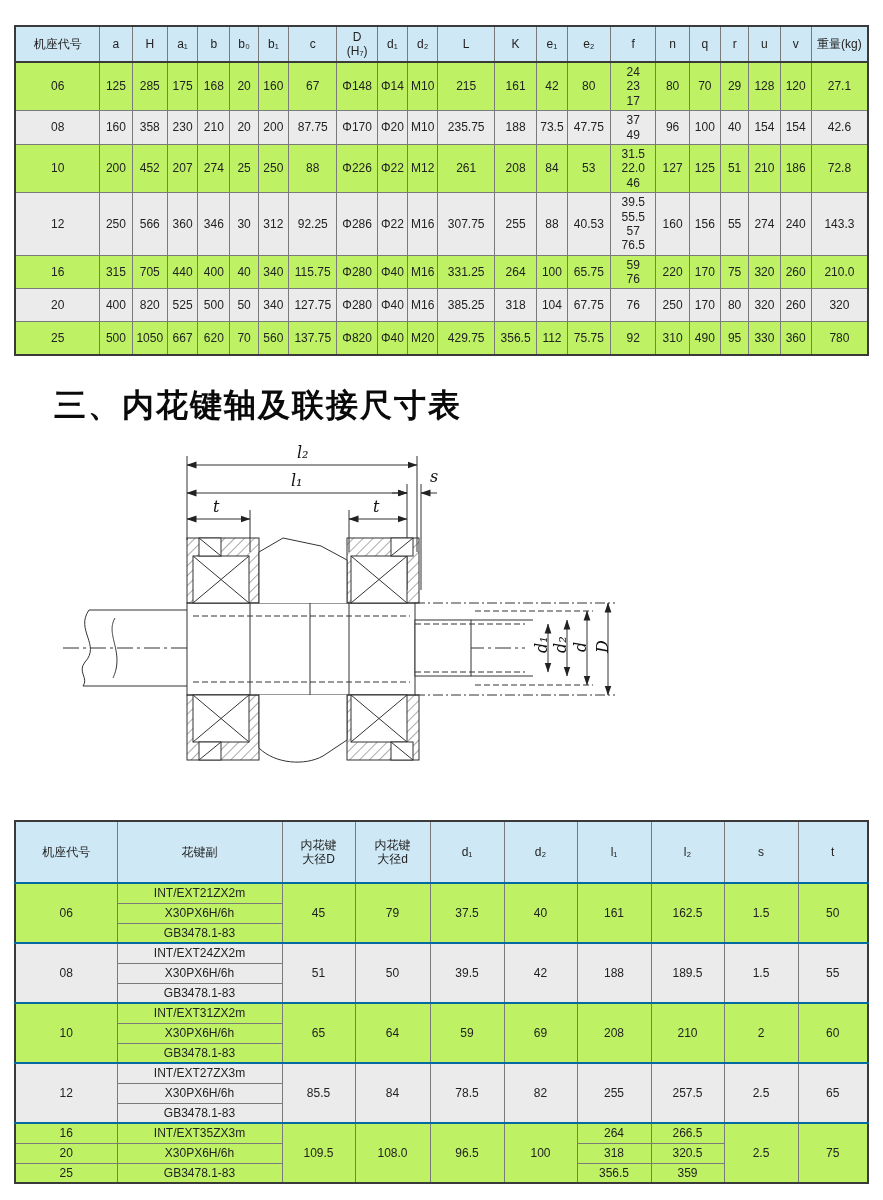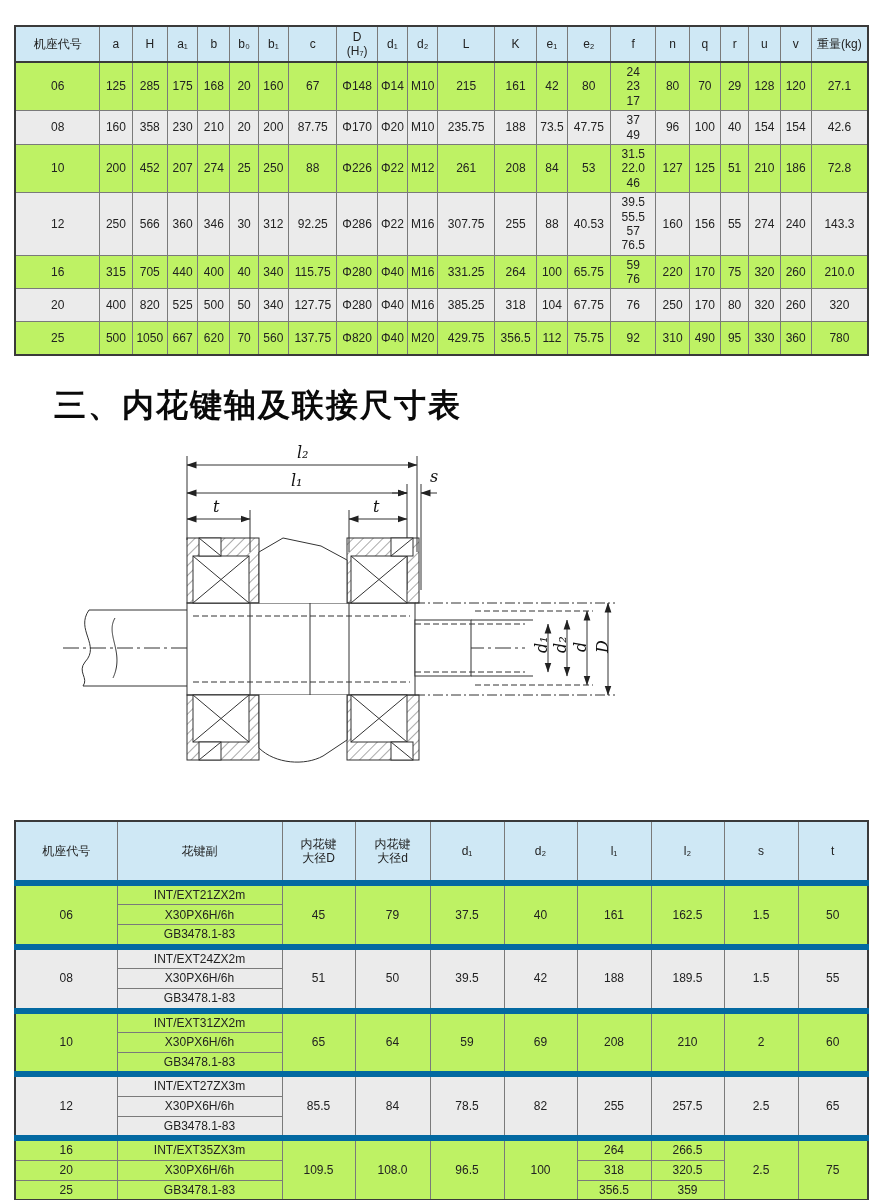--- a/index.html
+++ b/index.html
@@ -11,21 +11,21 @@
   table{border-collapse:collapse;table-layout:fixed;background:#bef264;}
   th,td{
     border:1px solid #7a7a7a;text-align:center;vertical-align:middle;
     font-size:12px;font-weight:normal;color:#222;padding:2px 1px;
     white-space:pre-line;line-height:1.2;overflow:hidden;
   }
   table{border:2px solid #3a3a3a;}
   thead th{background:#cfe8f5;}
   thead tr{border-bottom:2px solid #3a3a3a;}
   tr.alt td{background:#ebebeb;}
-  tr.gsep td{border-top:6px solid #0369a1;}
+  tr.gsep td{border-top:2px solid #0369a1;}
   #t1{position:absolute;left:14px;top:25px;width:855px;}
   #t1 tbody tr{height:33px;}
   #t1 thead tr{height:36px;}
   #t2{position:absolute;left:14px;top:820px;width:855px;}
   #t2 thead tr{height:62px;}
   #t2 tbody tr{height:20px;}
   
   .section-title{
     position:absolute;left:18px;top:384px;
     font-size:32px;font-weight:bold;color:#0a0a0a;letter-spacing:2px;margin-left:36px;

